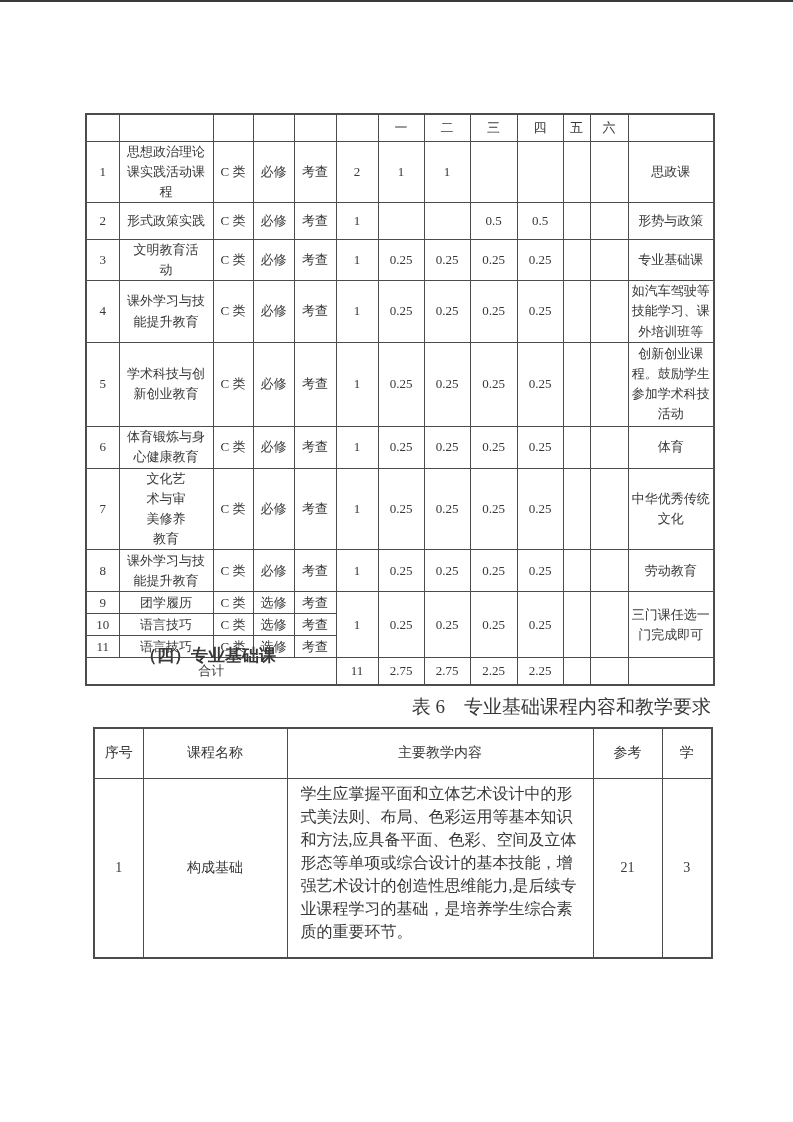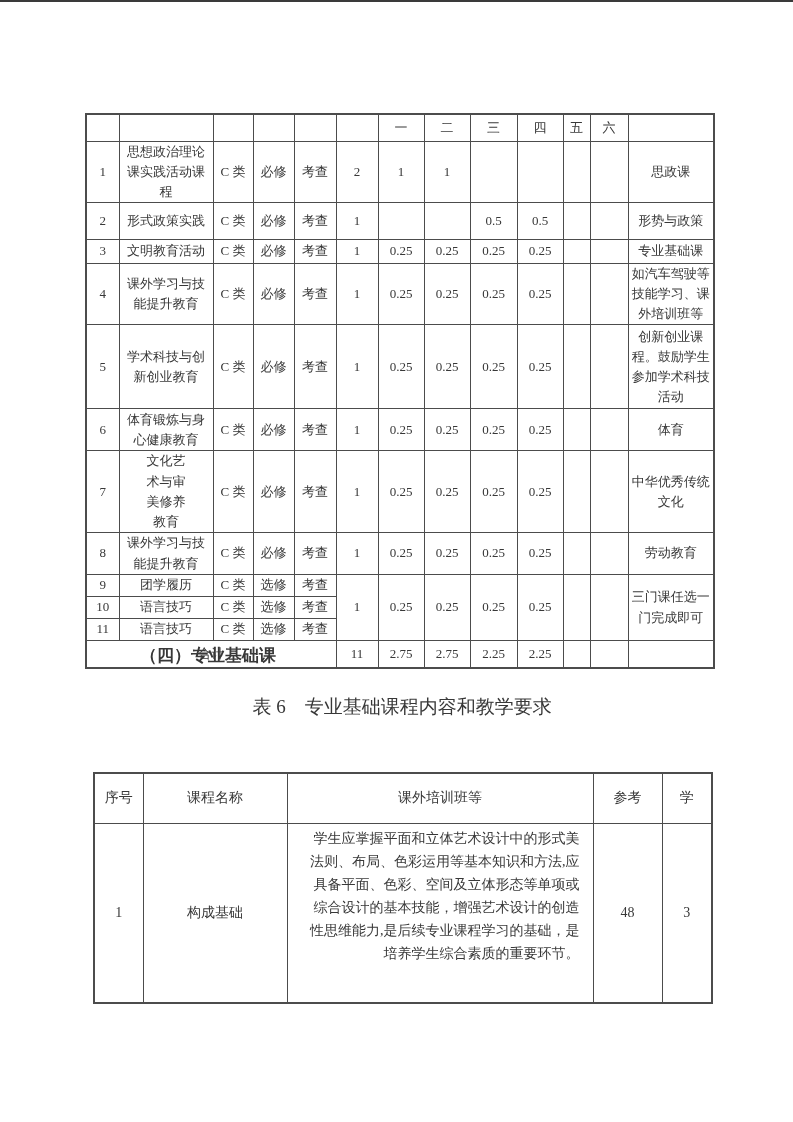--- a/index.html
+++ b/index.html
@@ -9,31 +9,31 @@
     overflow:hidden;
   }
   .topline{position:absolute;top:0;left:0;width:793px;height:2px;background:#3a3a3a;}
   table{border-collapse:collapse;table-layout:fixed;}
   td{
     border:1px solid #4c4c4c;text-align:center;vertical-align:middle;
     font-size:13px;line-height:1.55;padding:0 2px;overflow:hidden;
     word-break:break-all;
   }
   .t1{position:absolute;left:85px;top:113px;width:628px;border:2px solid #4c4c4c;}
-  .t2{position:absolute;left:93px;top:727px;width:618px;border:2px solid #4c4c4c;margin-top:45px;}
+  .t2{position:absolute;left:93px;top:727px;width:618px;border:2px solid #4c4c4c;}
   .t2 td{font-size:14px;}
   .t2 td.content{
-    text-align:right;vertical-align:top;font-size:14px;line-height:23px;
+    text-align:left;vertical-align:top;font-size:16px;line-height:23px;
     padding:3px 13px;
   }
   .heading{
     position:absolute;left:140px;top:644px;font-size:17px;font-weight:bold;
   }
   .caption{
-    position:absolute;left:93px;top:694px;width:618px;text-align:center;
+    position:absolute;left:93px;top:694px;width:618px;text-align:right;
     font-size:19px;
   }
 </style>
 </head>
 <body>
 
 <div class="topline"></div>
 
 <table class="t1">
   <colgroup>
@@ -92,21 +92,21 @@
     <td></td>
     <td></td>
     <td>0.5</td>
     <td>0.5</td>
     <td></td>
     <td></td>
     <td>形势与政策</td>
   </tr>
   <tr style="height:24px">
     <td>3</td>
-    <td style="padding:0 6px">文明教育活动</td>
+    <td style="padding:0 14px">文明教育活动</td>
     <td>C 类</td>
     <td>必修</td>
     <td>考查</td>
     <td>1</td>
     <td>0.25</td>
     <td>0.25</td>
     <td>0.25</td>
     <td>0.25</td>
     <td></td>
     <td></td>
@@ -238,25 +238,25 @@
     <col style="width:49px">
       <col style="width:144px">
       <col style="width:306px">
     <col style="width:69px">
       <col style="width:50px">
   </colgroup>
   <tbody>
       <tr style="height:50px">
     <td>序号</td>
     <td>课程名称</td>
-    <td>课外培训班等</td>
+    <td>主要教学内容</td>
     <td>参考</td>
     <td>学</td>
   </tr>
   <tr style="height:180px">
     <td>1</td>
     <td>构成基础</td>
     <td class="content">学生应掌握平面和立体艺术设计中的形式美法则、布局、色彩运用等基本知识和方法,应具备平面、色彩、空间及立体形态等单项或综合设计的基本技能，增强艺术设计的创造性思维能力,是后续专业课程学习的基础，是培养学生综合素质的重要环节。</td>
-    <td>48</td>
+    <td>21</td>
     <td>3</td>
   </tr>
 </tbody>
   </table>
 
 </body></html>

